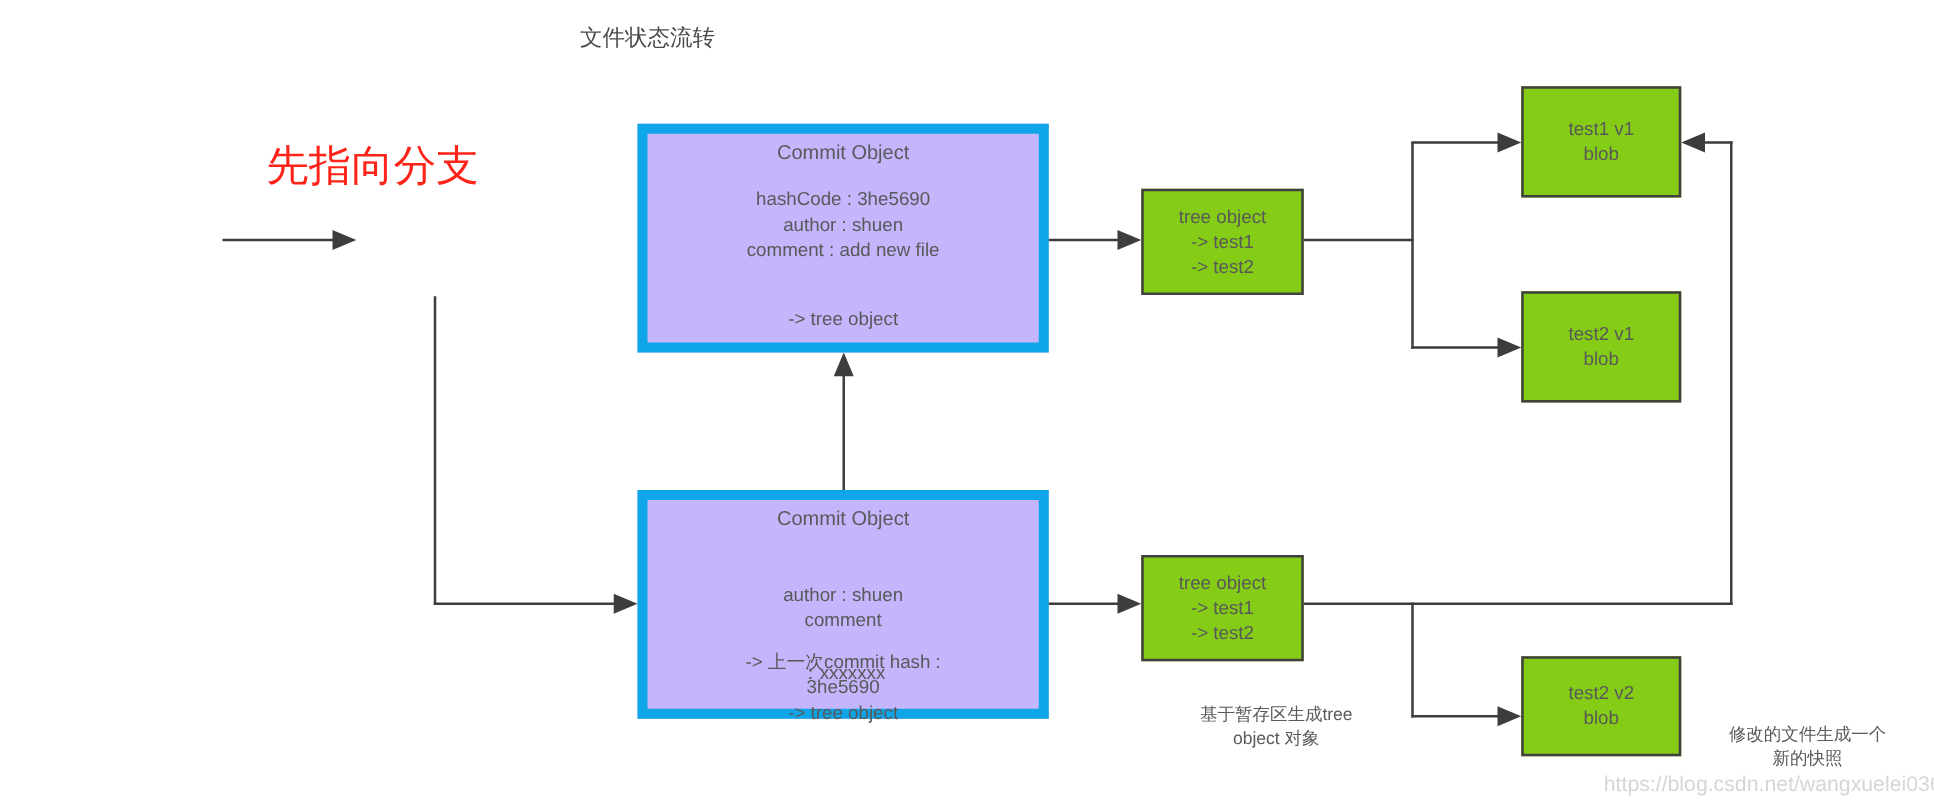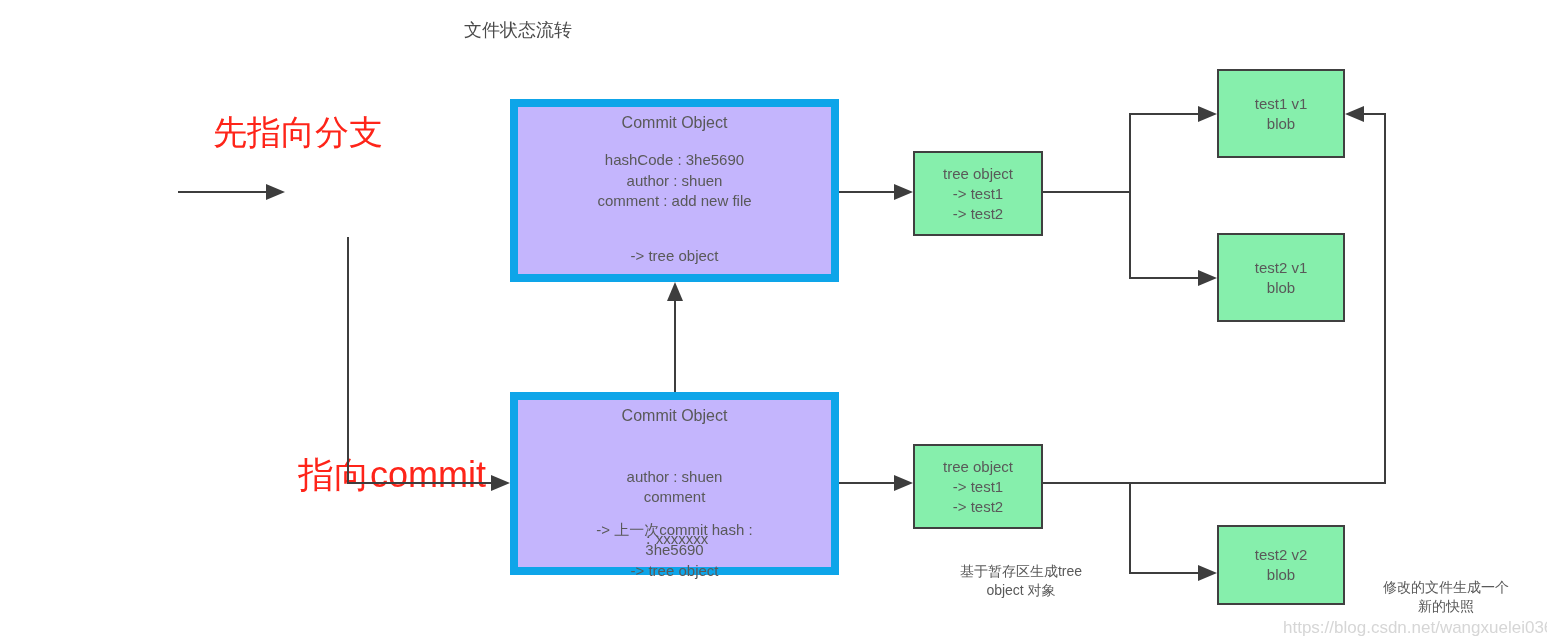--- a/index.html
+++ b/index.html
@@ -8,21 +8,21 @@
     position:relative;
     width:1547px; height:643px;
     background:#ffffff;
     font-family:"Liberation Sans", sans-serif;
     color:#595959;
     overflow:hidden;
   }
   .box {
     position:absolute;
     border:2px solid #404040;
-    background:#86efac;
+    background:#84cc16;
     display:flex; flex-direction:column;
     align-items:center; justify-content:center;
     text-align:center;
     font-size:15px; line-height:20px;
     color:#595959;
   }
   .commit-box {
     position:absolute;
     border:8px solid #0ea5e9;
     background:#c4b5fd;
@@ -48,21 +48,20 @@
   .watermark { position:absolute; font-size:17px; color:#d6d6d6; white-space:nowrap; }
 </style>
 </head>
 <body>
 
 <div id="canvas">
 
   <div class="title-label" style="left:464px; top:18px;">文件状态流转</div>
 
   <div class="red-note" style="left:213px; top:110px; font-size:34px;">先指向分支</div>
-  <div class="red-note" style="left:298px; top:451px; font-size:36px;">指向commit</div>
 
 
 
   <div class="commit-box" style="left:510px; top:99px; width:329px; height:183px;">
     <div class="cline" style="top:5px; font-size:16px;">Commit Object</div>
     <div class="cline" style="top:42px;">hashCode : 3he5690</div>
     <div class="cline" style="top:63px;">author : shuen</div>
     <div class="cline" style="top:83px;">comment :  add new file</div>
     <div class="cline" style="top:138px;">-&gt; tree object</div>
   </div>

